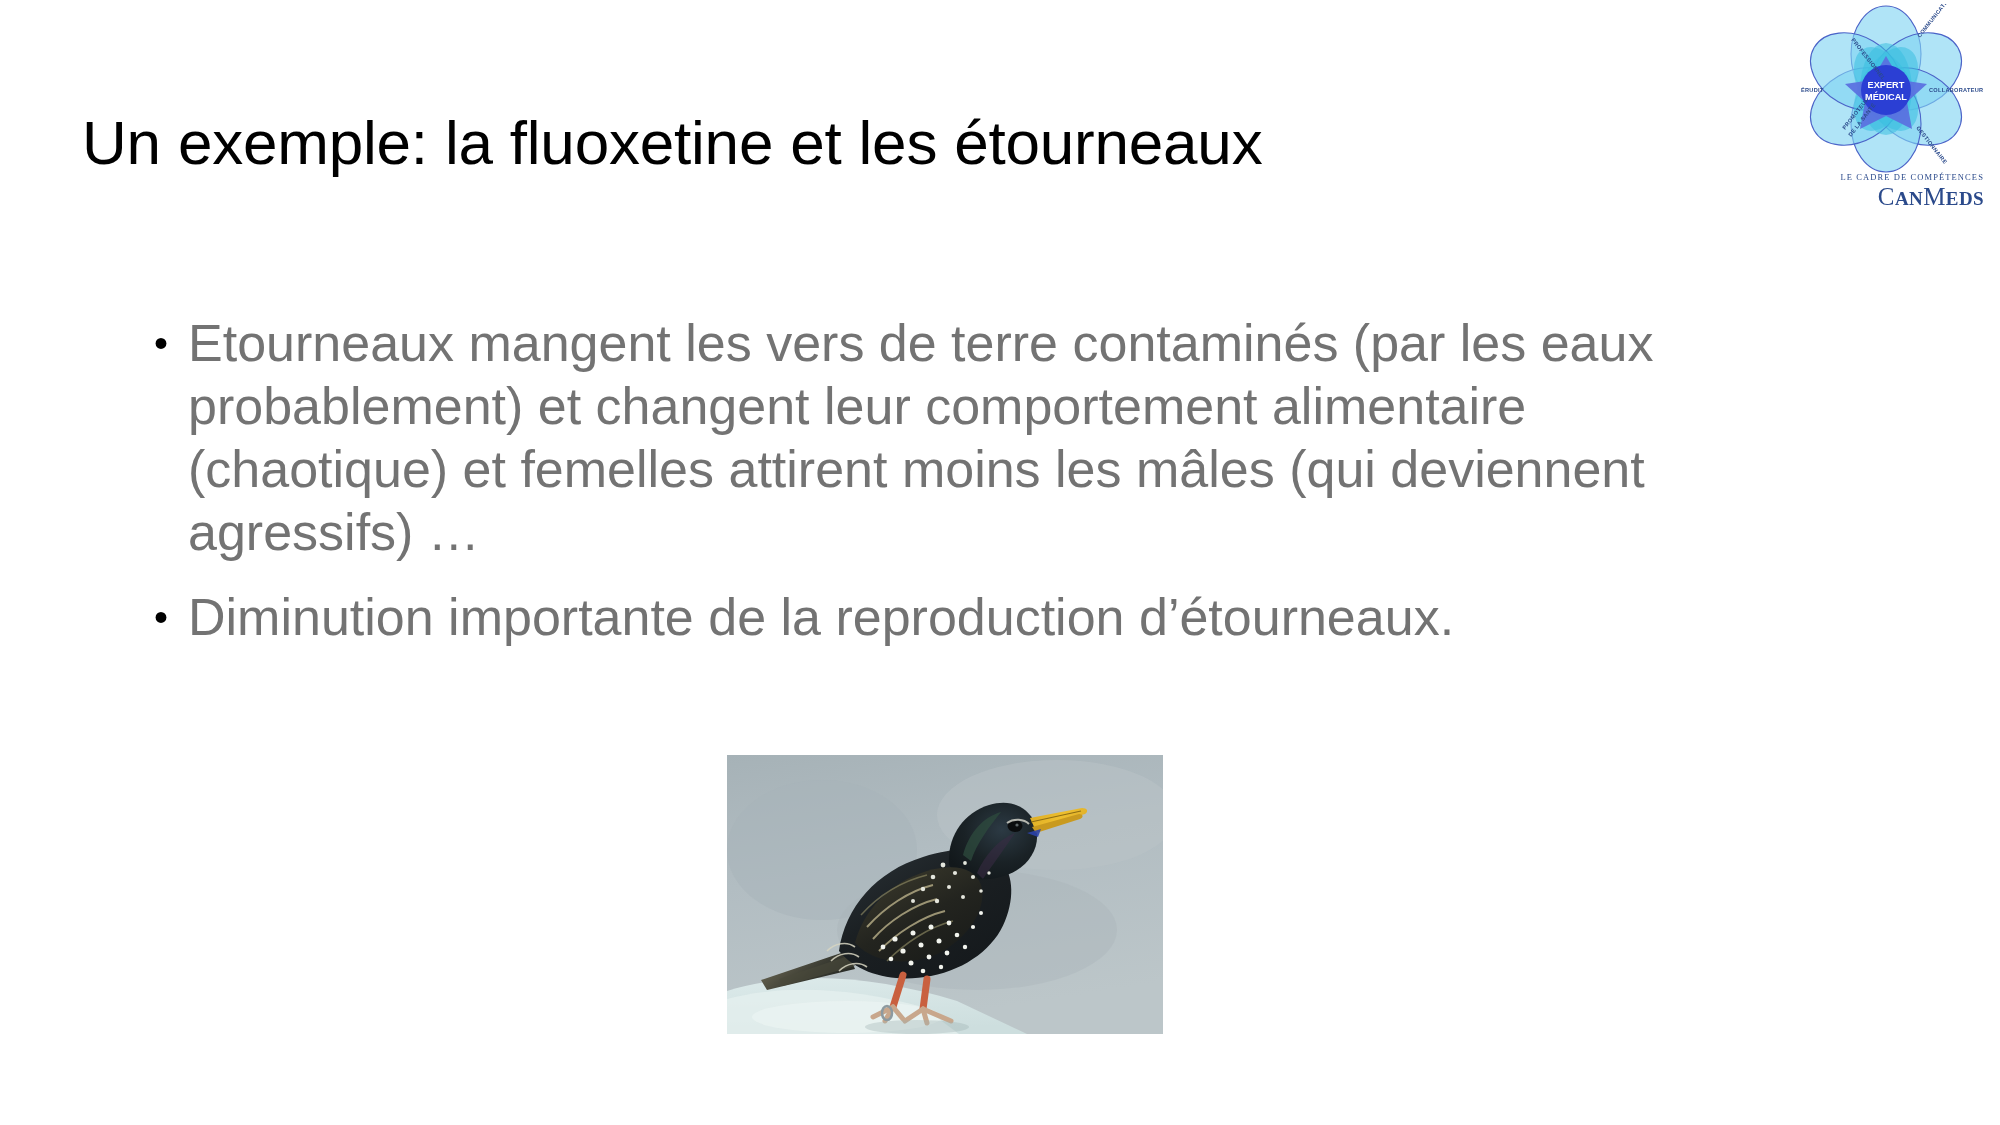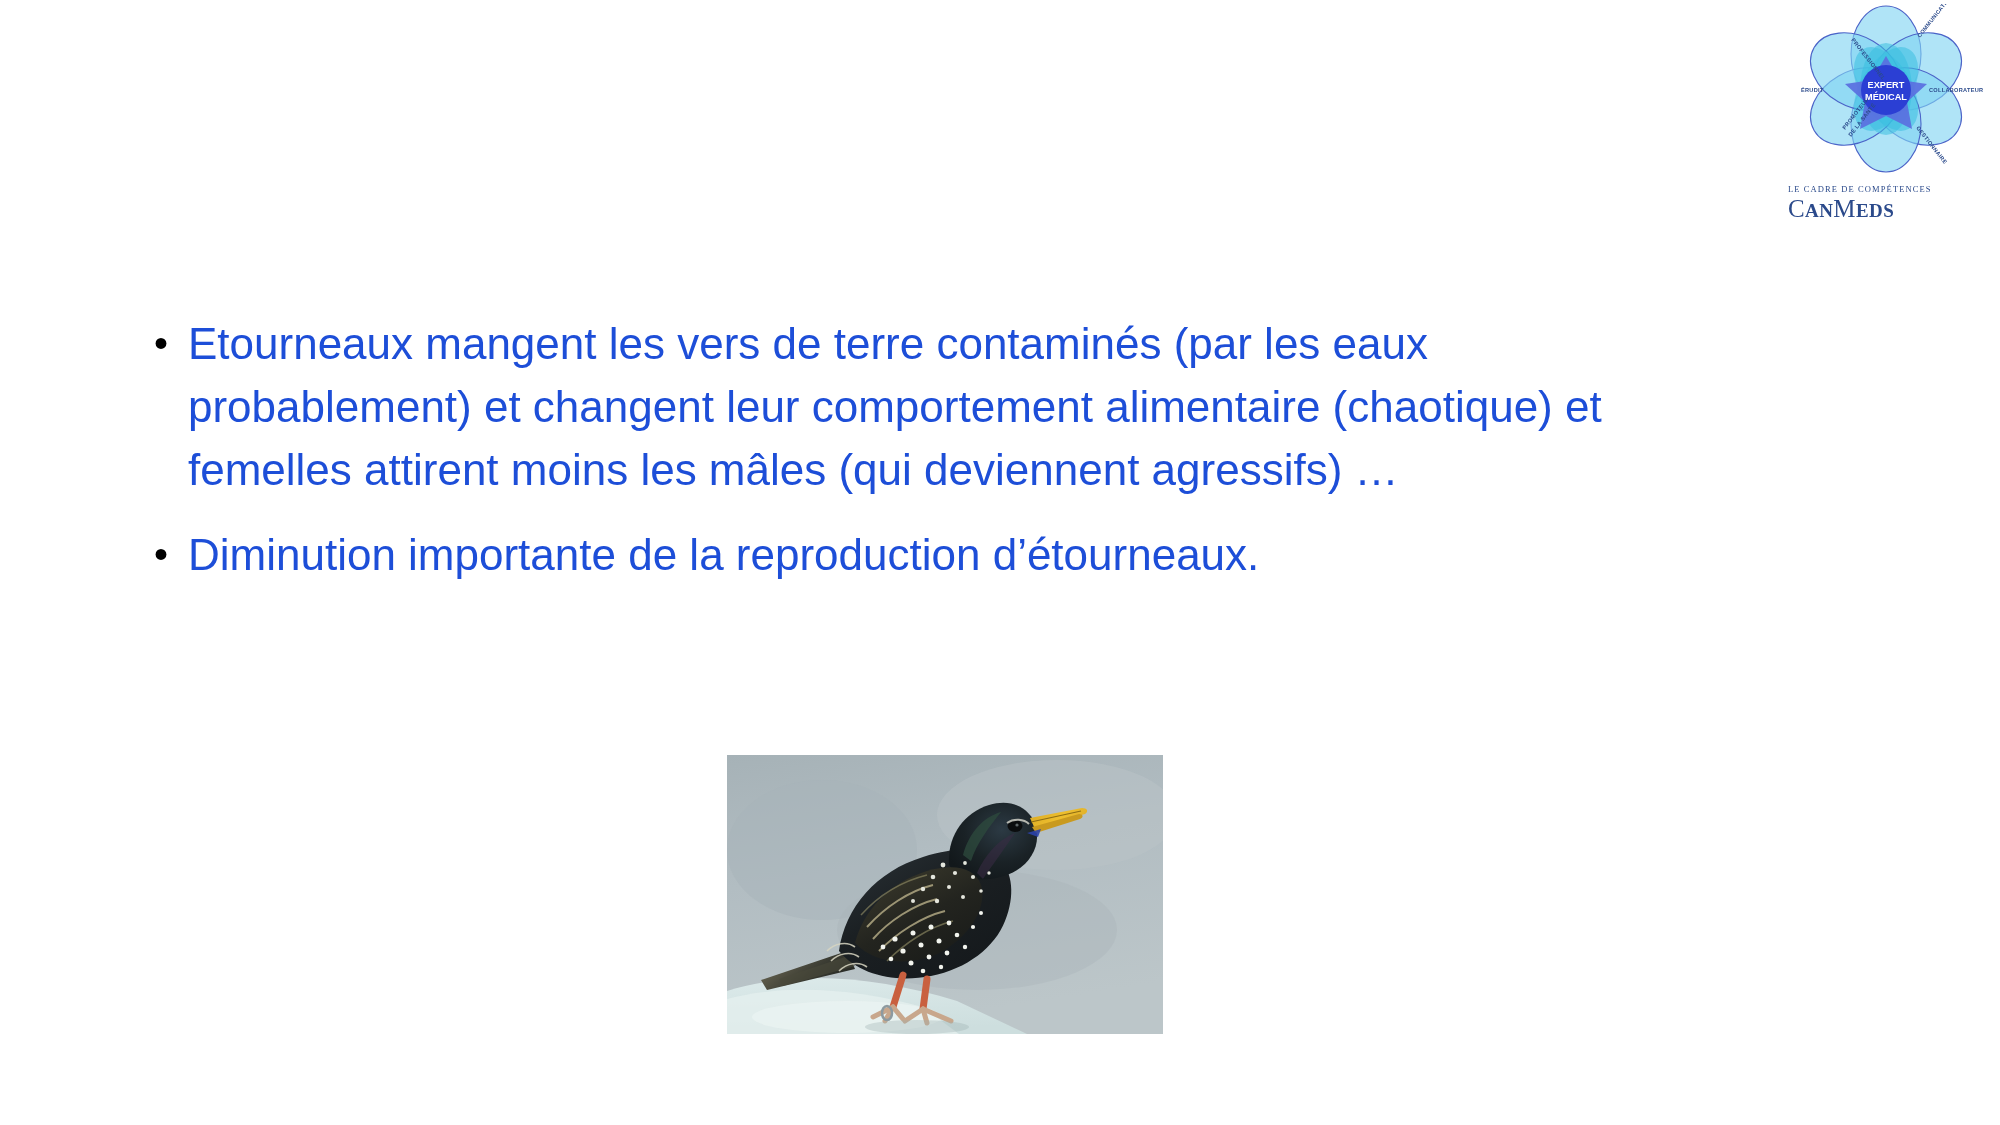--- a/index.html
+++ b/index.html
@@ -54,38 +54,38 @@
     width: 38px;
     font-size: 40px;
     line-height: 63px;
     color: #000000;
     text-align: left;
     padding-left: 4px;
     box-sizing: border-box;
   }
   .bullet-text {
     flex: 1 1 auto;
-    font-size: 44px;
+    font-size: 52px;
     line-height: 63px;
-    color: #1d4ed8;
+    color: #737373;
     font-weight: 400;
   }
   .bullet-1 .bullet-text { max-width: 1530px; }
   .bullet-2 { margin-top: 22px; }
 
   
   .logo-wrap {
     position: absolute;
     left: 1788px;
     top: 4px;
     width: 196px;
     height: 222px;
   }
   .logo-flower { position: absolute; left: 0; top: 0; width: 196px; height: 170px; }
-  .logo-word   { position: absolute; left: 0; top: 180px; width: 196px; text-align: left; }
+  .logo-word   { position: absolute; left: 0; top: 168px; width: 196px; text-align: right; }
   .logo-tagline {
     font-family: "Liberation Serif", serif;
     font-size: 8.5px;
     letter-spacing: 1.1px;
     color: #2b4a8b;
     display: block;
     line-height: 11px;
   }
   .logo-name {
     font-family: "Liberation Serif", serif;
@@ -107,20 +107,21 @@
     overflow: hidden;
     background: #b0bcc1;
   }
   .photo svg { display: block; width: 436px; height: 279px; }
 </style>
 </head>
 <body>
 
 <div class="slide">
 
+  <div class="slide-title">Un exemple: la fluoxetine et les étourneaux</div>
 
   <div class="body-block">
 
     <div class="bullet-row bullet-1">
       <span class="bullet-mark">•</span>
       <span class="bullet-text">Etourneaux mangent les vers de terre contaminés (par les eaux probablement) et changent leur comportement alimentaire (chaotique) et femelles attirent moins les mâles (qui deviennent agressifs) …</span>
     </div>
 
     <div class="bullet-row bullet-2">
       <span class="bullet-mark">•</span>

